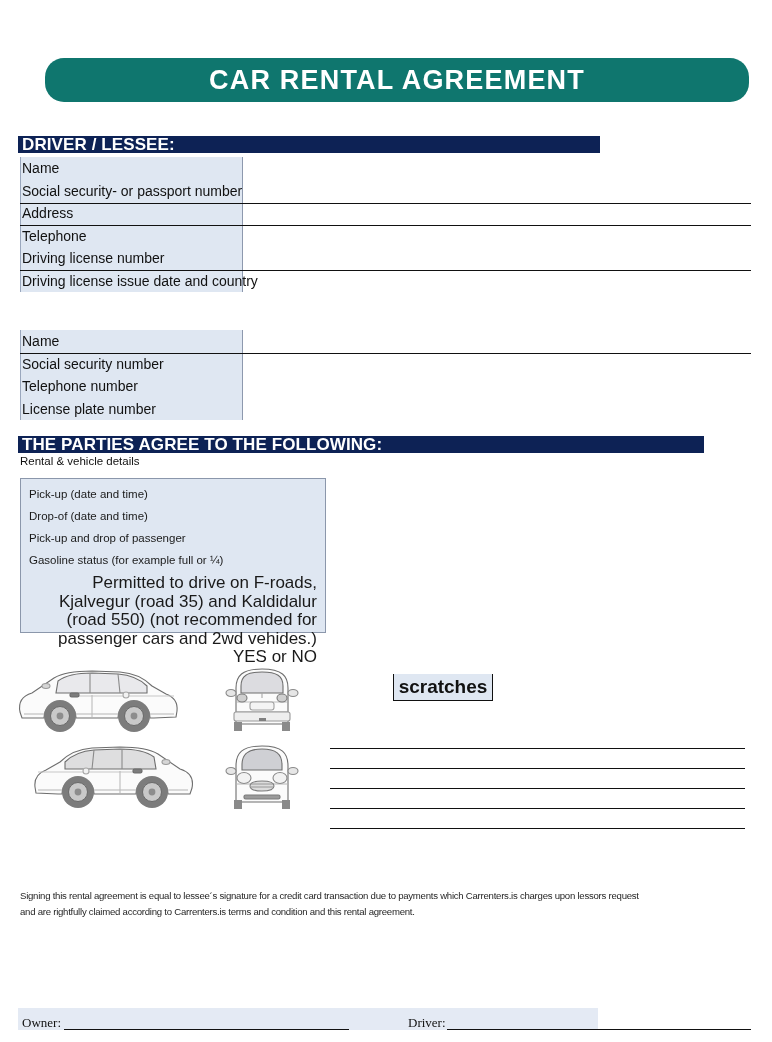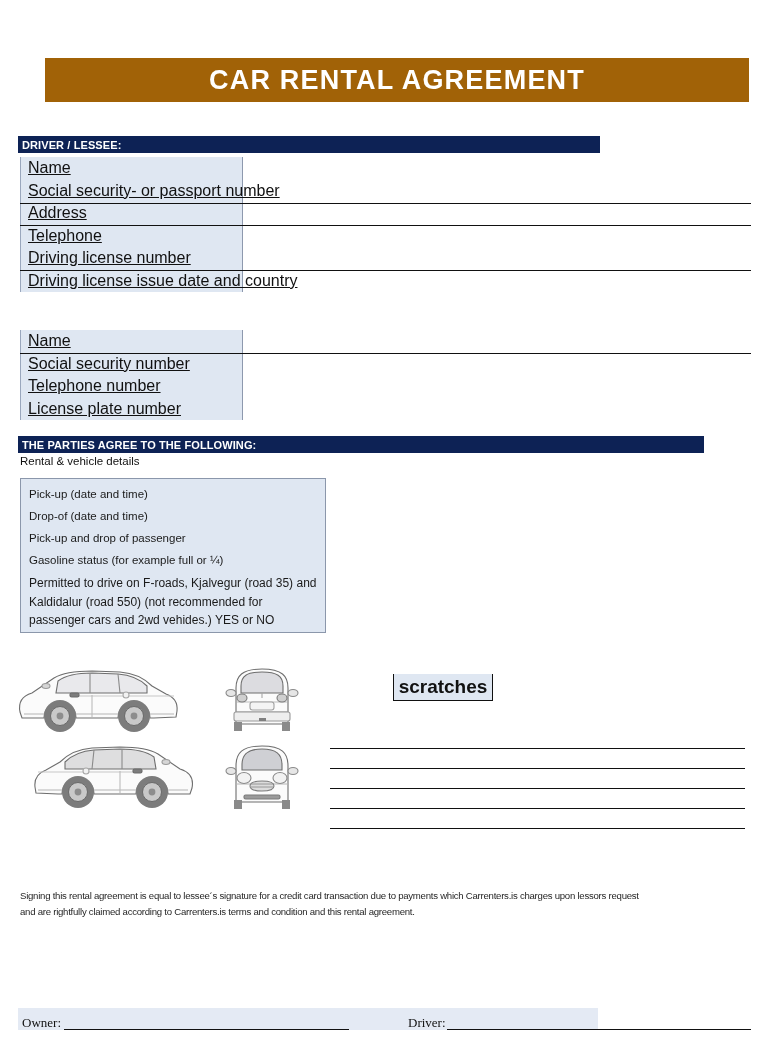--- a/index.html
+++ b/index.html
@@ -6,67 +6,67 @@
   body{
     width:772px;height:1042px;position:relative;overflow:hidden;
     font-family:"Liberation Sans","DejaVu Sans",sans-serif;
     color:#1a1a1a;
   }
   .page{position:absolute;inset:0;background:#fff;}
 
   
   .title-bar{
     position:absolute;left:45px;top:58px;width:704px;height:44px;
-    background:#a16207;
-    display:flex;align-items:center;justify-content:center;
+    background:#0f766e;
+    display:flex;align-items:center;justify-content:center;border-radius:19px;
   }
   .title-bar .t{
     color:#ffffff;font-size:27px;font-weight:bold;letter-spacing:1.2px;
     font-family:"Liberation Sans","DejaVu Sans",sans-serif;
   }
 
   
   .sec-bar{
     position:absolute;background:#0d2255;height:17px;
     display:flex;align-items:center;
   }
   .sec-bar span{
-    color:#fff;font-size:11px;font-weight:bold;padding-left:4px;
+    color:#fff;font-size:17px;font-weight:bold;padding-left:4px;
     letter-spacing:.1px;white-space:nowrap;
   }
 
   
   .lblbox{
     position:absolute;background:#dfe7f2;
     border-left:1px solid #9aa7bd;border-right:1px solid #8d99ae;
     box-sizing:border-box;
   }
   .lrow{
-    font-size:16px;line-height:22.5px;height:22.5px;
-    padding-left:7px;white-space:nowrap;color:#111;text-decoration:underline;
+    font-size:14px;line-height:22.5px;height:22.5px;
+    padding-left:1px;white-space:nowrap;color:#111;
   }
 
   
   .hr{position:absolute;height:0;border-top:1px solid #111;}
 
   .plain{
     position:absolute;font-size:11.5px;color:#111;white-space:nowrap;
   }
 
   
   .rentbox{
     position:absolute;left:20px;top:478px;width:306px;height:155px;
     background:#dfe7f2;border:1px solid #8b97ab;box-sizing:border-box;
     padding:4px 0 0 0;
   }
   .rentbox .r{
     font-size:11.5px;line-height:22px;padding-left:8px;white-space:nowrap;
   }
   .rentbox .rmulti{
-    font-size:12px;line-height:18.5px;padding:3px 8px 0 8px;white-space:normal;
+    font-size:17px;line-height:18.5px;padding:3px 8px 0 8px;white-space:normal;text-align:right;
   }
 
   
   .cars{position:absolute;left:14px;top:658px;width:300px;height:160px;}
   .car{position:absolute;}
 
   
   .notify-wrap{position:absolute;left:318px;top:674px;width:200px;}
   .notify-l1{
     background:#dfe7f2;font-size:19px;font-weight:bold;color:#111;

